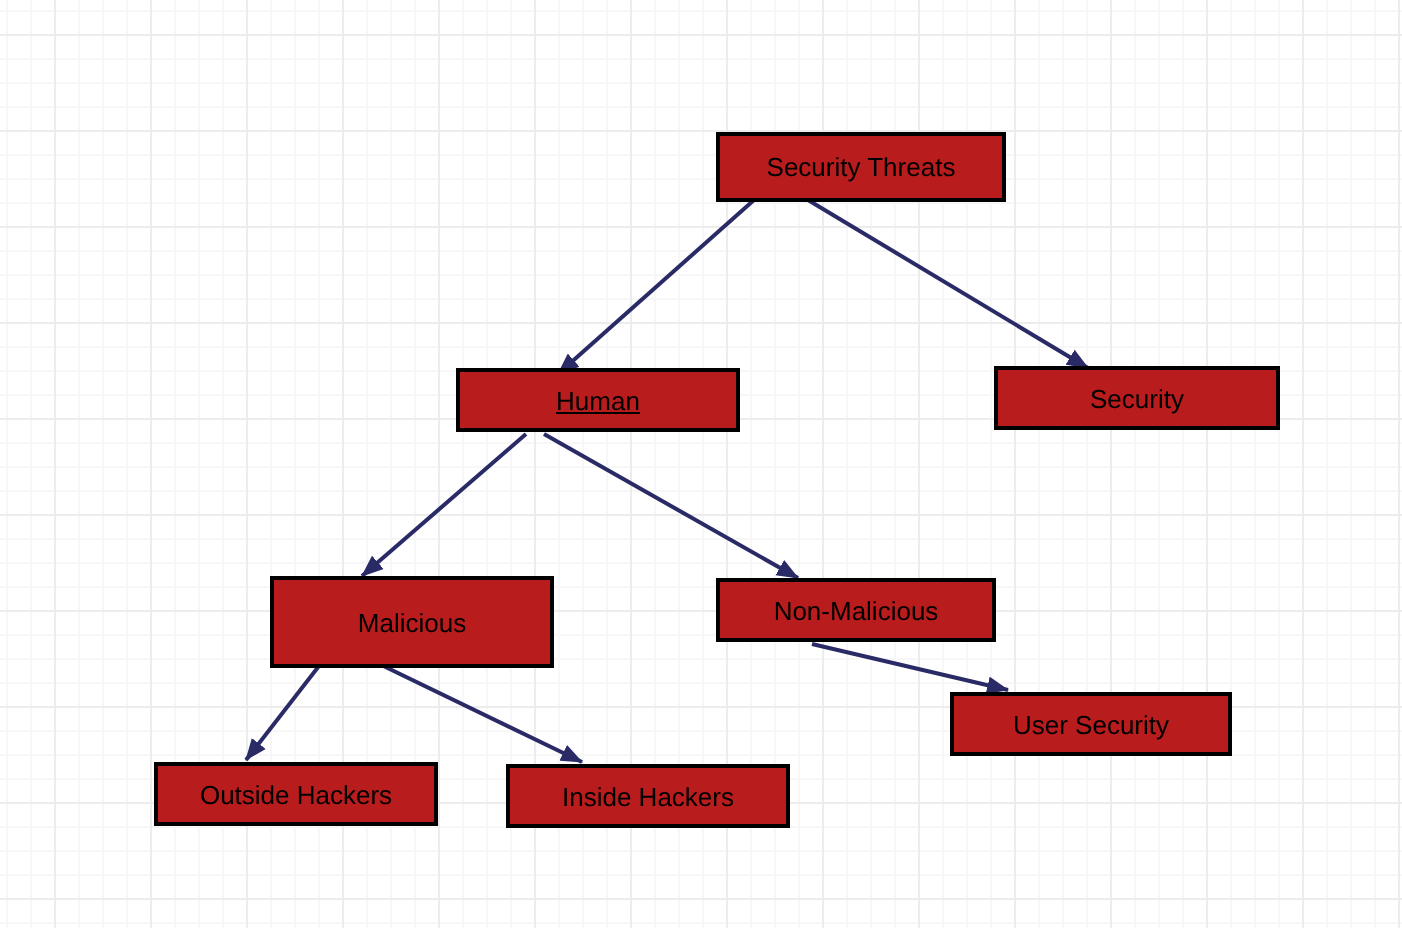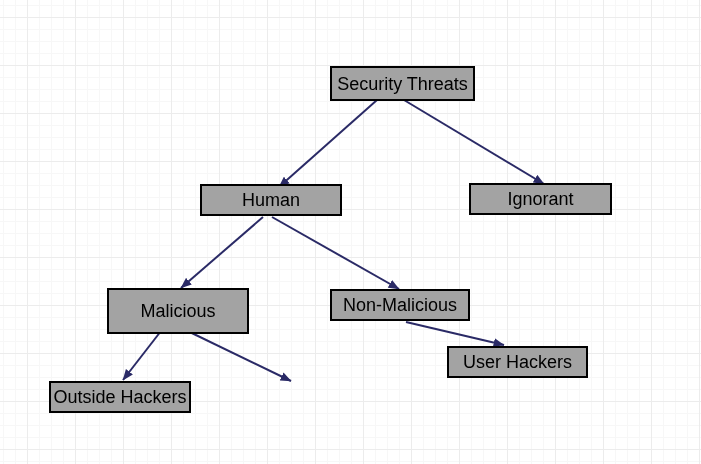--- a/index.html
+++ b/index.html
@@ -11,24 +11,25 @@
       linear-gradient(to right, #ececec 1px, transparent 1px),
       linear-gradient(to bottom, #ececec 1px, transparent 1px),
       linear-gradient(to right, #f7f7f7 1px, transparent 1px),
       linear-gradient(to bottom, #f7f7f7 1px, transparent 1px);
     background-size: 48px 48px, 48px 48px, 12px 12px, 12px 12px;
     background-position: 27px 17px, 27px 17px, 3px 5px, 3px 5px;
   }
   .canvas { position: absolute; left: 0; top: 0; width: 701px; height: 464px; }
   .node {
     position: absolute; box-sizing: border-box;
-    background: #a3a3a3; border: 2px solid #000000;
+    background: #b91c1c; border: 2px solid #000000;
     display: flex; align-items: center; justify-content: center;
-    font-size: 18px; color: #000000; white-space: nowrap;
+    font-size: 13px; color: #000000; white-space: nowrap;
     line-height: 1;
+    margin-left: 28px;
   }
   .edges { position: absolute; left: 0; top: 0; pointer-events: none; }
   .edges line { stroke: #2a2a66; stroke-width: 2; }
 </style>
 </head>
 <body>
 
 <div class="canvas">
 
   <svg class="edges" width="701" height="464" viewBox="0 0 701 464">
@@ -41,26 +42,27 @@
     <line x1="404" y1="100" x2="544" y2="184" marker-end="url(#arrowhead)"></line>
     <line x1="263" y1="217" x2="181" y2="288" marker-end="url(#arrowhead)"></line>
     <line x1="272" y1="217" x2="399" y2="289" marker-end="url(#arrowhead)"></line>
     <line x1="168" y1="322" x2="123" y2="380" marker-end="url(#arrowhead)"></line>
     <line x1="169" y1="322" x2="291" y2="381" marker-end="url(#arrowhead)"></line>
     <line x1="406" y1="322" x2="504" y2="345" marker-end="url(#arrowhead)"></line>
   </svg>
 
   <div class="node" style="left:330px; top:66px;  width:145px; height:35px;">Security Threats</div>
 
-  <div class="node" style="left:200px; top:184px; width:142px; height:32px;">Human</div>
+  <div class="node" style="left:200px; top:184px; width:142px; height:32px;text-decoration:underline;">Human</div>
 
-  <div class="node" style="left:469px; top:183px; width:143px; height:32px;">Ignorant</div>
+  <div class="node" style="left:469px; top:183px; width:143px; height:32px;">Security</div>
 
   <div class="node" style="left:107px; top:288px; width:142px; height:46px;">Malicious</div>
 
   <div class="node" style="left:330px; top:289px; width:140px; height:32px;text-align:center;">Non-Malicious</div>
 
-  <div class="node" style="left:447px; top:346px; width:141px; height:32px;">User Hackers</div>
+  <div class="node" style="left:447px; top:346px; width:141px; height:32px;">User Security</div>
 
   <div class="node" style="left:49px;  top:381px; width:142px; height:32px;">Outside Hackers</div>
 
+  <div class="node" style="left:225px; top:382px; width:142px; height:32px;">Inside Hackers</div>
 
 </div>
 
 </body></html>

